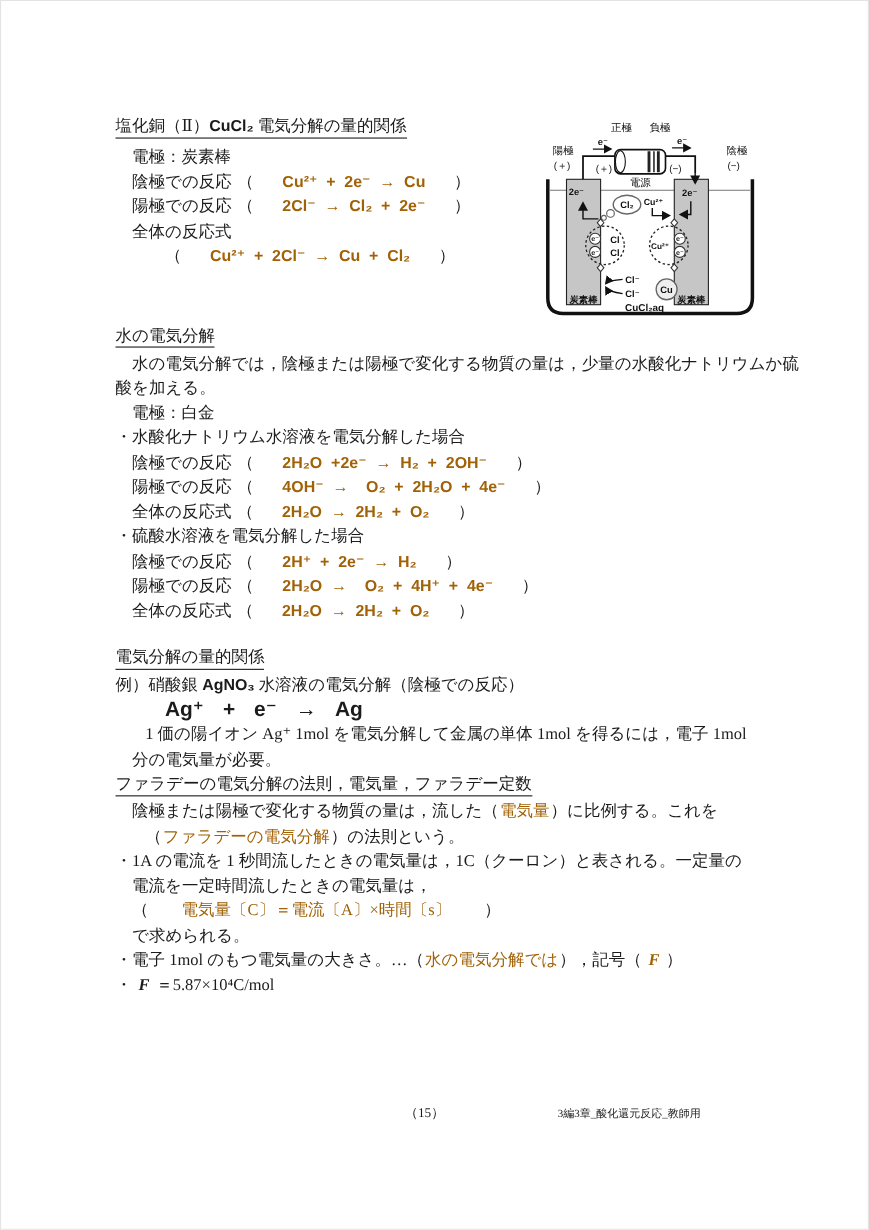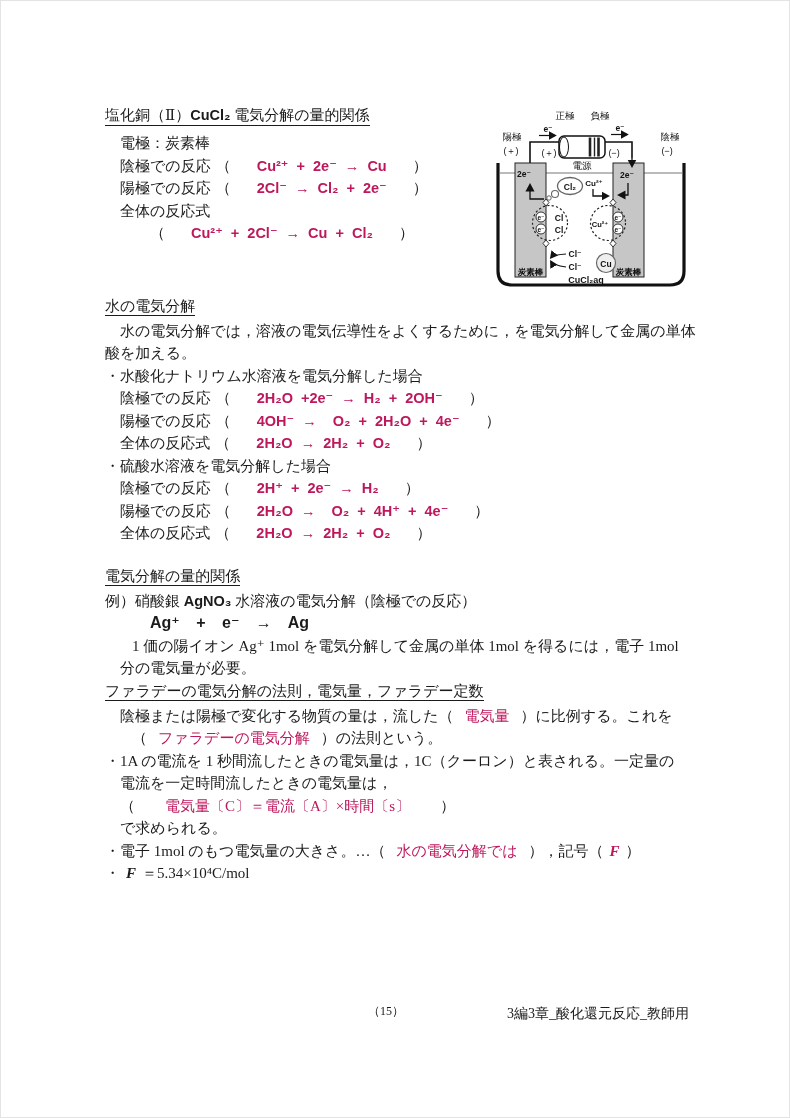--- a/index.html
+++ b/index.html
@@ -12,32 +12,32 @@
   .content{position:absolute;left:105px;top:104px;right:40px;}
   .line{height:22.5px;line-height:22.5px;white-space:nowrap;}
   .hline{height:25px;line-height:23px;}
   .hd{border-bottom:1.4px solid #1b1b1b;padding-bottom:1.5px;}
   .ind1{padding-left:15px;}
   .ind2{padding-left:45px;}
   .ind3{padding-left:27px;}
   .chem{font-family:"Liberation Sans","DejaVu Sans",sans-serif;font-weight:bold;font-size:14.5px;margin-top:12px;}
   .eq{font-family:"Liberation Sans","DejaVu Sans",sans-serif;font-weight:bold;font-size:14.5px;
       margin:0 26px 0 26px;word-spacing:4px;white-space:pre;}
-  .eqwide{font-family:"Liberation Sans","DejaVu Sans",sans-serif;font-weight:bold;font-size:16px;
+  .eqwide{font-family:"Liberation Sans","DejaVu Sans",sans-serif;font-weight:bold;font-size:19px;
       word-spacing:12px;}
-  .red{color:#be185d;}
-  .blank{margin:0 11px;}
+  .red{color:#a16207;}
+  .blank{margin:0 1px;}
   .op{margin-left:5px;}
   .fsym{font-style:italic;font-weight:bold;font-family:"Liberation Serif","DejaVu Serif",serif;margin:0 6px;}
   .sec2{margin-top:50px;}
   .sec3{margin-top:20px;}
   .s1head{margin-bottom:3px;}
   .diagram{position:absolute;left:493px;top:106px;width:197px;height:188px;}
   .footer-page{position:absolute;left:368px;top:1003px;font-size:12px;}
-  .footer-doc{position:absolute;left:507px;top:1005px;font-size:14px;}
+  .footer-doc{position:absolute;left:507px;top:1005px;font-size:10px;}
   svg text{font-family:"Liberation Sans","DejaVu Sans",sans-serif;fill:#111;}
   svg .bold{font-weight:bold;}
 </style>
 </head>
 <body>
 
 <div class="content">
 
   <div class="hline s1head">
     <span class="hd"><span>塩化銅（Ⅱ）</span><span class="chem">CuCl₂</span><span> 電気分解の量的関係</span></span>
@@ -48,22 +48,23 @@
   </div>
   <div class="line ind1">
     <span>陽極での反応</span><span class="op">（</span><span class="eq red">2Cl⁻ → Cl₂ + 2e⁻</span><span>）</span>
   </div>
   <div class="line ind1"><span>全体の反応式</span></div>
   <div class="line ind2">
     <span>（</span><span class="eq red">Cu²⁺ + 2Cl⁻ → Cu + Cl₂</span><span>）</span>
   </div>
 
   <div class="hline sec2"><span class="hd">水の電気分解</span></div>
-  <div class="line ind1"><span>水の電気分解では，溶液の電気伝導性をよくするために，を電気分解して金属の単体</span></div>
+  <div class="line ind1"><span>水の電気分解では，陰極または陽極で変化する物質の量は，少量の水酸化ナトリウムか硫</span></div>
   <div class="line"><span>酸を加える。</span></div>
+  <div class="line ind1"><span>電極：白金</span></div>
   <div class="line"><span>・水酸化ナトリウム水溶液を電気分解した場合</span></div>
   <div class="line ind1">
     <span>陰極での反応</span><span class="op">（</span><span class="eq red">2H₂O +2e⁻ → H₂ + 2OH⁻</span><span>）</span>
   </div>
   <div class="line ind1">
     <span>陽極での反応</span><span class="op">（</span><span class="eq red">4OH⁻ →  O₂ + 2H₂O + 4e⁻</span><span>）</span>
   </div>
   <div class="line ind1">
     <span>全体の反応式</span><span class="op">（</span><span class="eq red">2H₂O → 2H₂ + O₂</span><span>）</span>
   </div>
@@ -96,21 +97,21 @@
   <div class="line"><span>・1A の電流を 1 秒間流したときの電気量は，1C（クーロン）と表される。一定量の</span></div>
   <div class="line ind1"><span>電流を一定時間流したときの電気量は，</span></div>
   <div class="line ind1">
     <span>（</span><span class="blank red" style="margin:0 30px;">電気量〔C〕＝電流〔A〕×時間〔s〕</span><span>）</span>
   </div>
   <div class="line ind1"><span>で求められる。</span></div>
   <div class="line">
     <span>・電子 1mol のもつ電気量の大きさ。…</span><span>（</span><span class="blank red">水の電気分解では</span><span>）</span><span>，記号</span><span>（</span><span class="fsym red">F</span><span>）</span>
   </div>
   <div class="line">
-    <span>・</span><span class="fsym">F</span><span>＝5.34×10⁴C/mol</span>
+    <span>・</span><span class="fsym">F</span><span>＝5.87×10⁴C/mol</span>
   </div>
 </div>
 
 <div class="diagram">
 <svg viewBox="0 0 197 188" width="197" height="188">
   <defs>
     <marker id="ah" markerWidth="7" markerHeight="7" refX="5" refY="3.5" orient="auto">
       <path d="M0,0 L6.5,3.5 L0,7 Z" fill="#111"></path>
     </marker>
   </defs>

